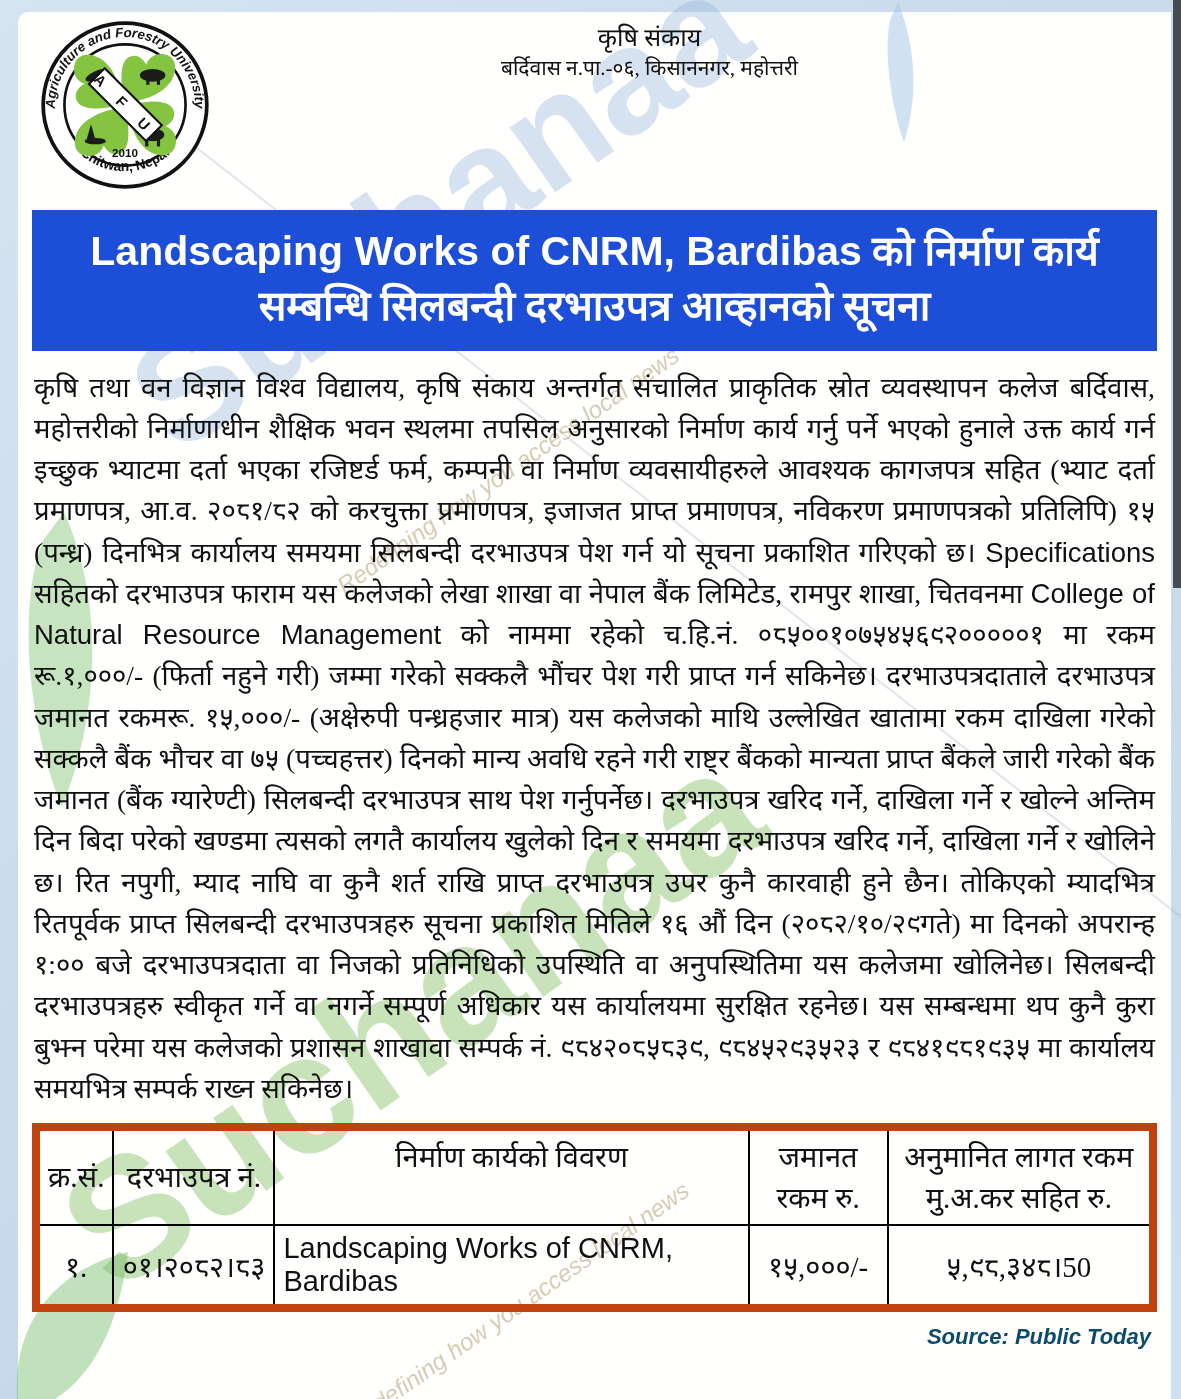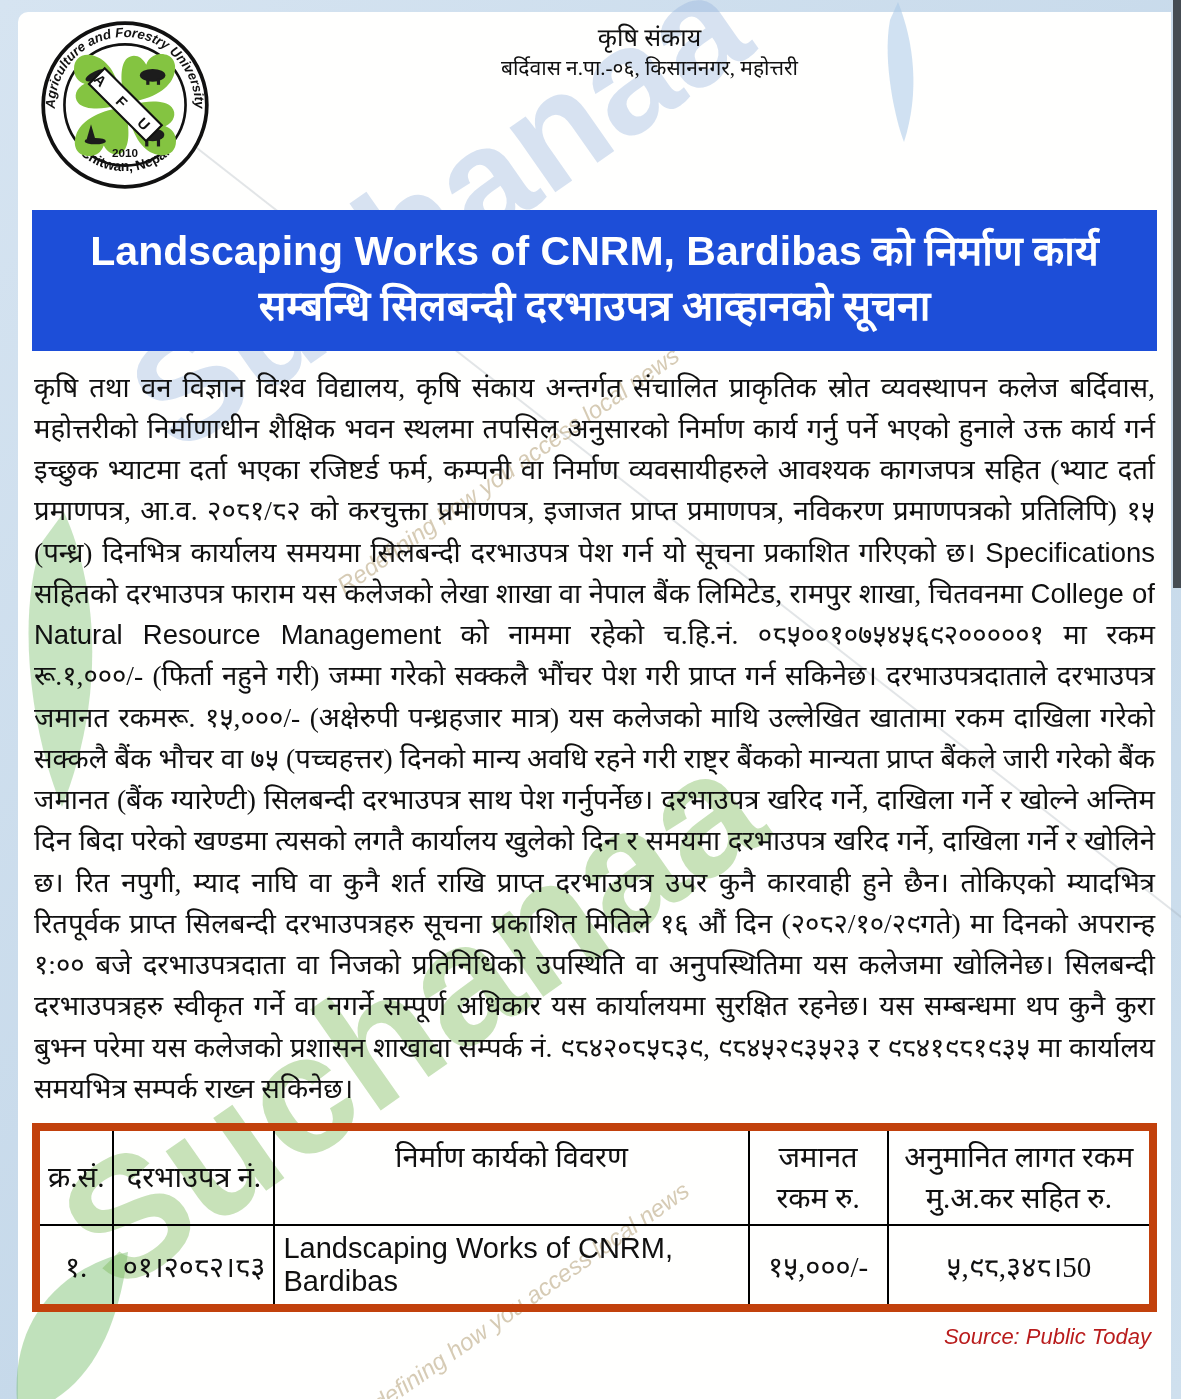--- a/index.html
+++ b/index.html
@@ -82,23 +82,24 @@
   td.c-tender{text-align:center;margin-left:40px;}
   td.c-desc{text-align:left;font-family:"Liberation Sans","DejaVu Sans",sans-serif;font-size:28px;padding-left:6px;}
   td.c-deposit{text-align:center;padding-left:6px;}
   td.c-est{text-align:center;}
   td.sig-cell{
     text-align:right;padding:20px 30px 12px 8px;font-size:30px;
     border-top:2px solid #000;
   }
   
   .source-line{
-    text-align:right;font-style:italic;font-size:22px;color:#b91c1c;
+    text-align:right;font-style:italic;font-size:22px;color:#0c4a6e;
     font-family:"Liberation Sans","DejaVu Sans",sans-serif;
     margin:12px 6px 0 0;
+    font-weight:bold;
   }
 </style>
 </head>
 <body>
 
 <div class="page">
 
   <div class="right-edge-shadow"></div>
 
   <div class="doc">

